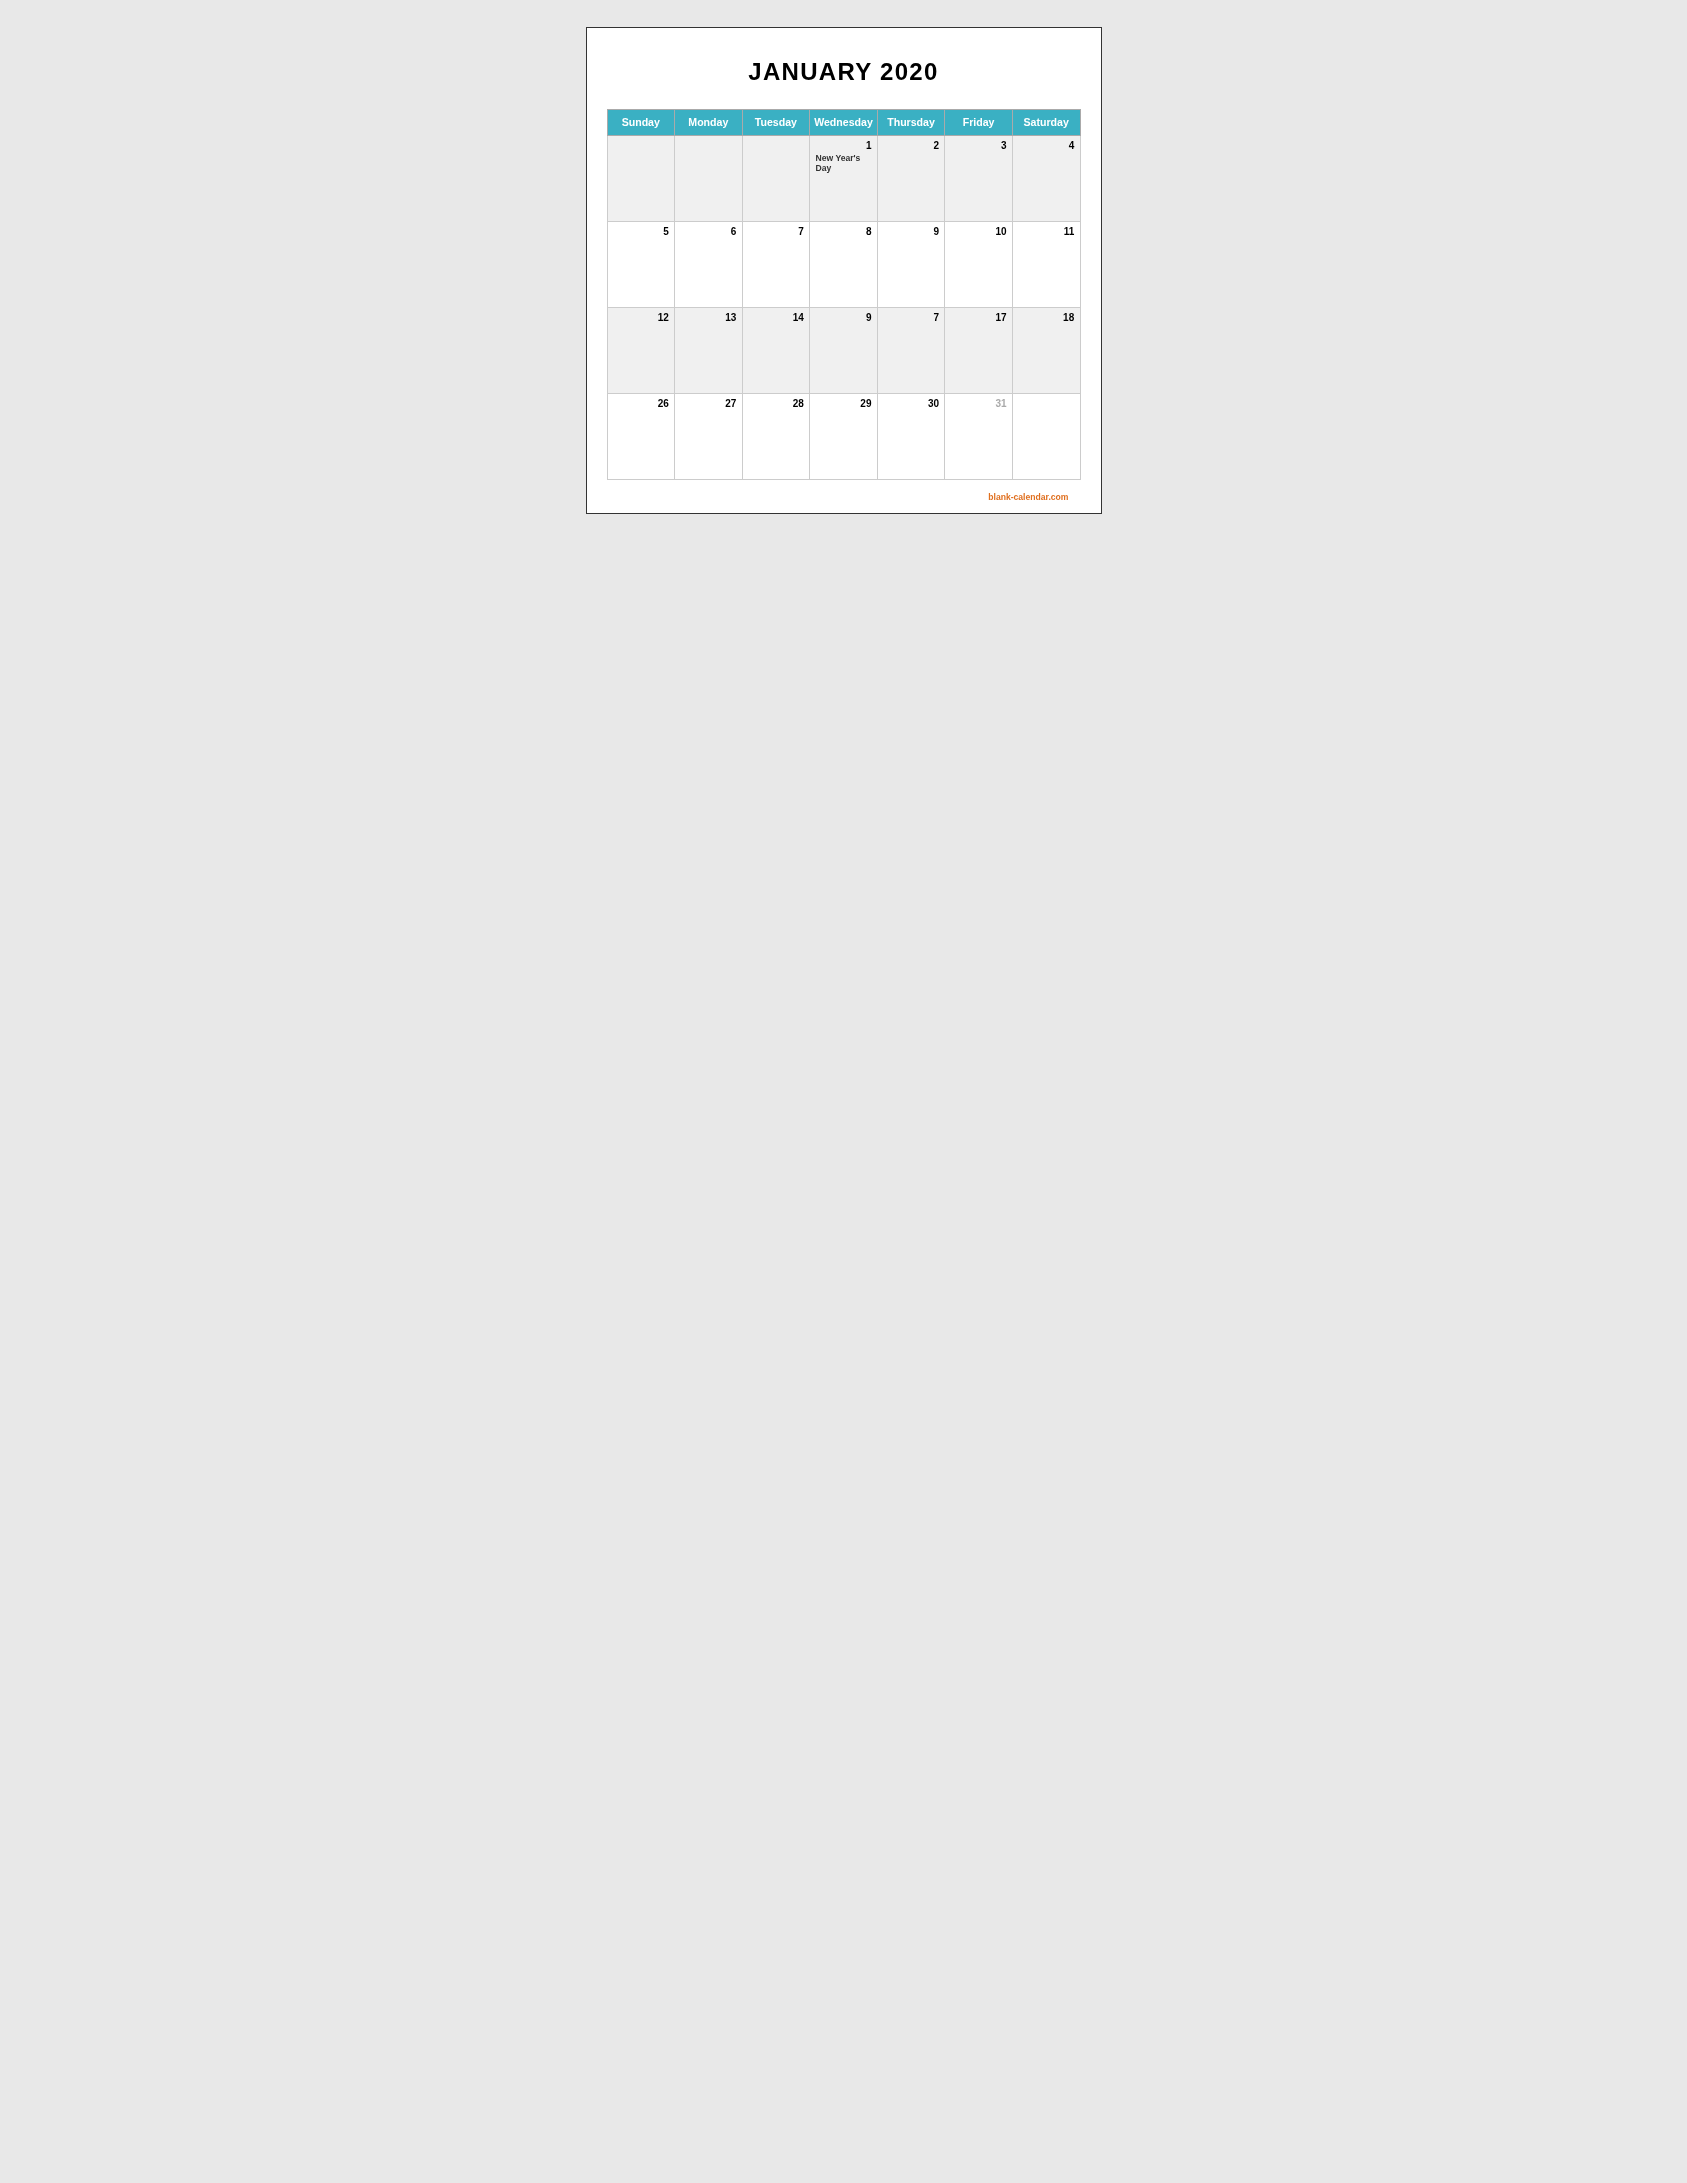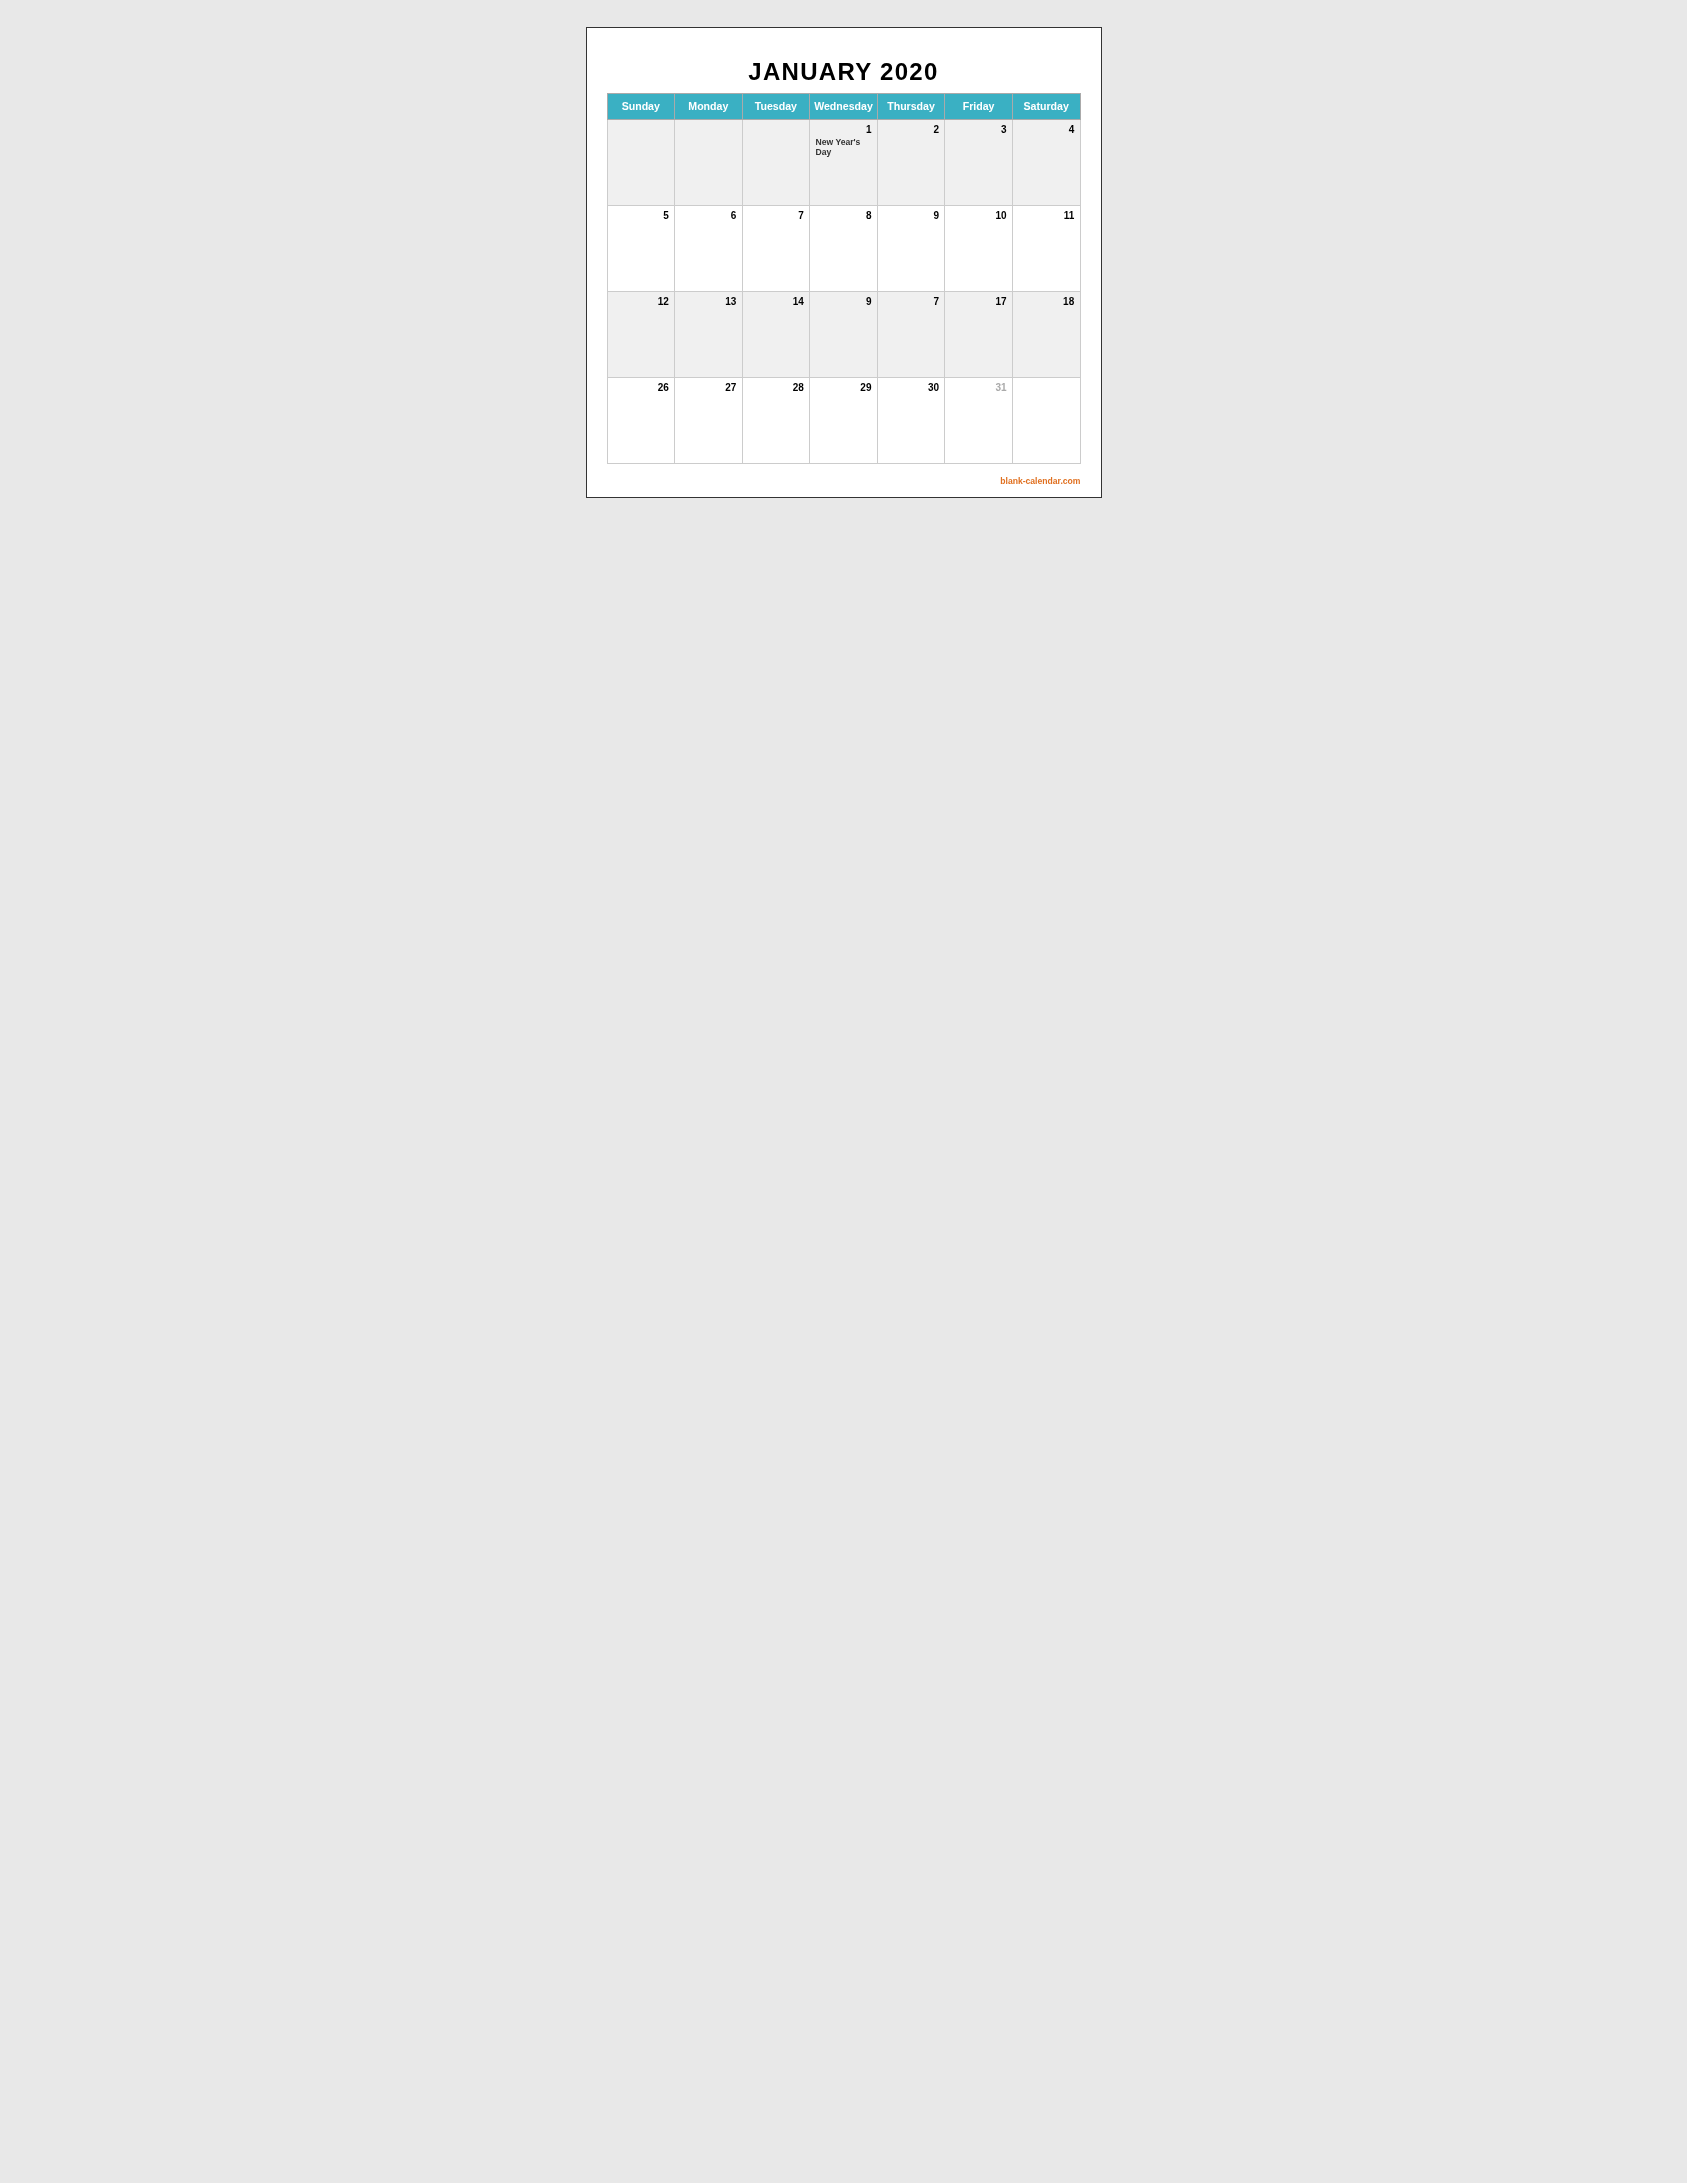--- a/index.html
+++ b/index.html
@@ -24,21 +24,21 @@
       padding: 20px 20px 33px;
       border: 1.3px solid #333;
       position: relative;
     }
 
     .calendar-title {
       text-align: center;
       font-size: 24px;
       font-weight: 900;
       letter-spacing: 1.3px;
-      margin-bottom: 0;
+      margin-bottom: 16px;
       padding: 10px 0 7px;
       color: #000;
     }
 
     .calendar-table {
       width: 100%;
       border-collapse: collapse;
       table-layout: fixed;
     }
 
@@ -90,21 +90,21 @@
       margin-top: 2.6px;
     }
 
     .empty-cell {
       background-color: inherit;
     }
 
     .watermark {
       position: absolute;
       bottom: 10.6px;
-      right: 20px;
+      right: 32px;
       font-size: 8.6px;
       color: #e07020;
       font-weight: bold;
     }
   </style>
 </head>
 <body>
 
 <div class="page">
   <h1 class="calendar-title">JANUARY 2020</h1>

